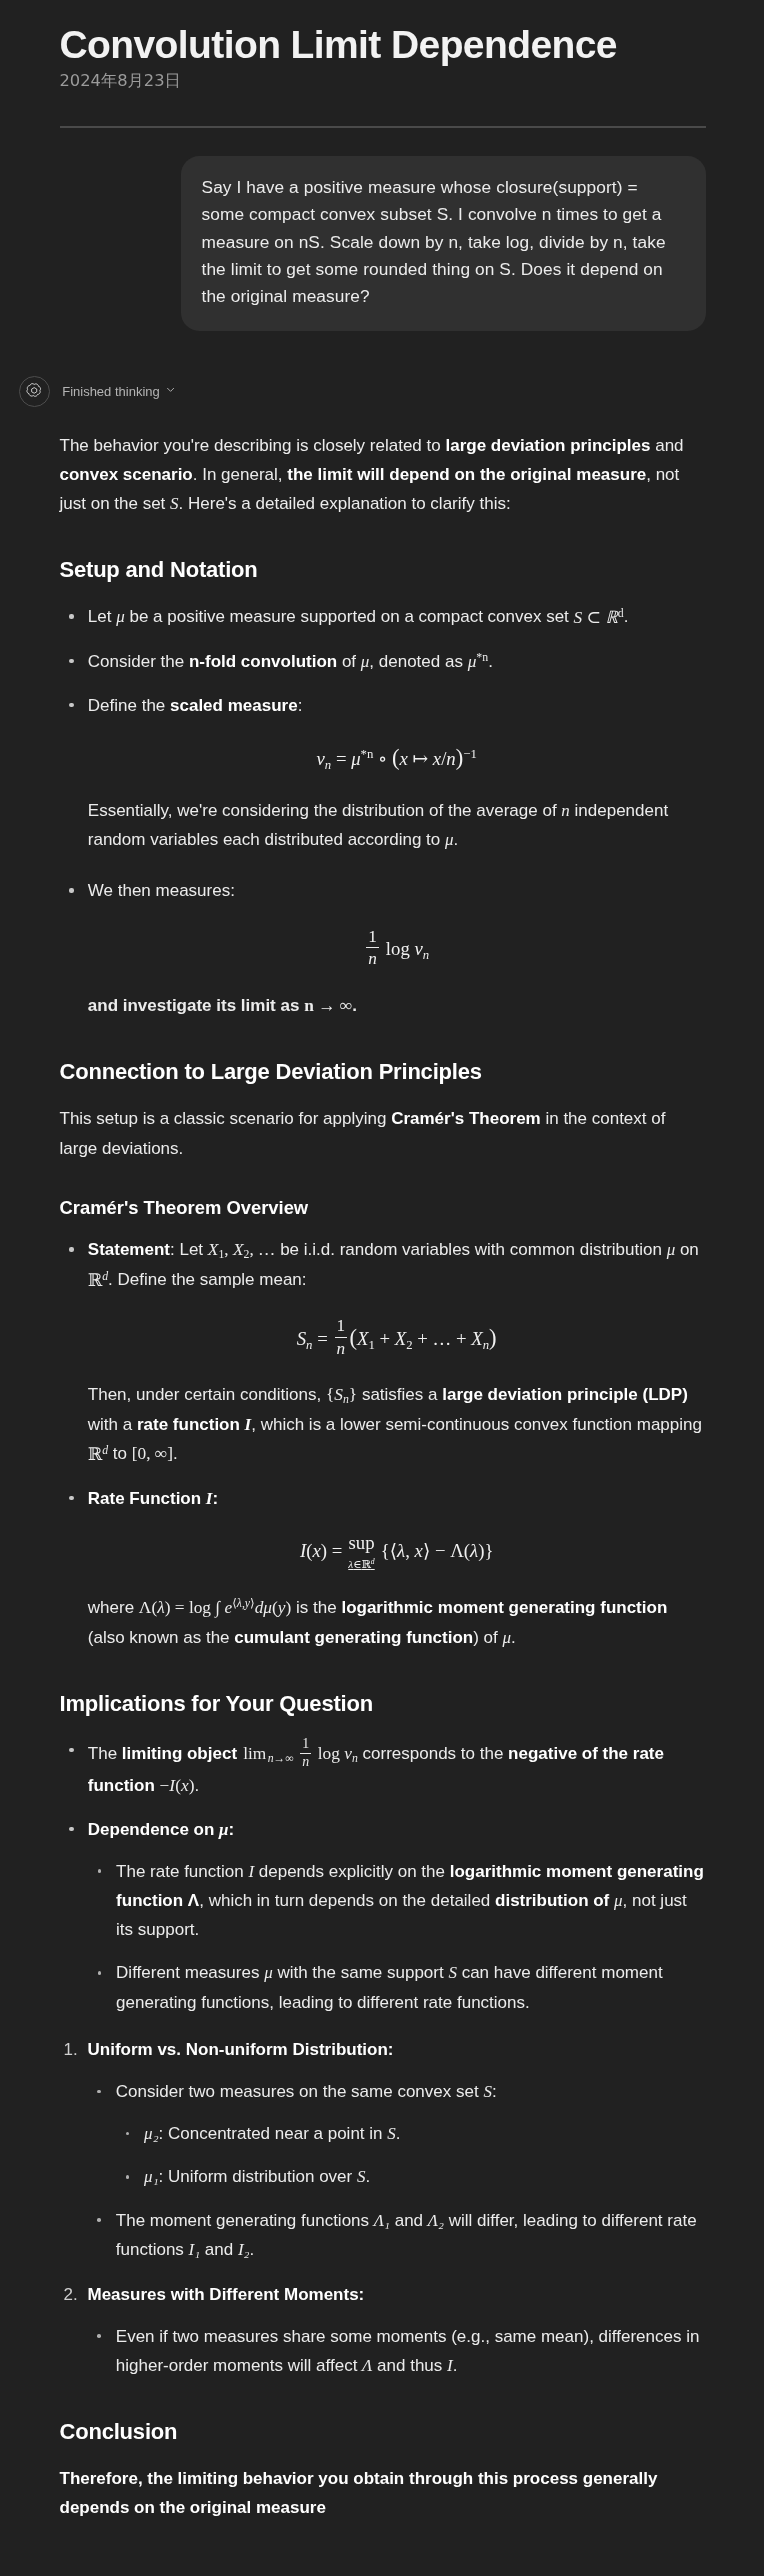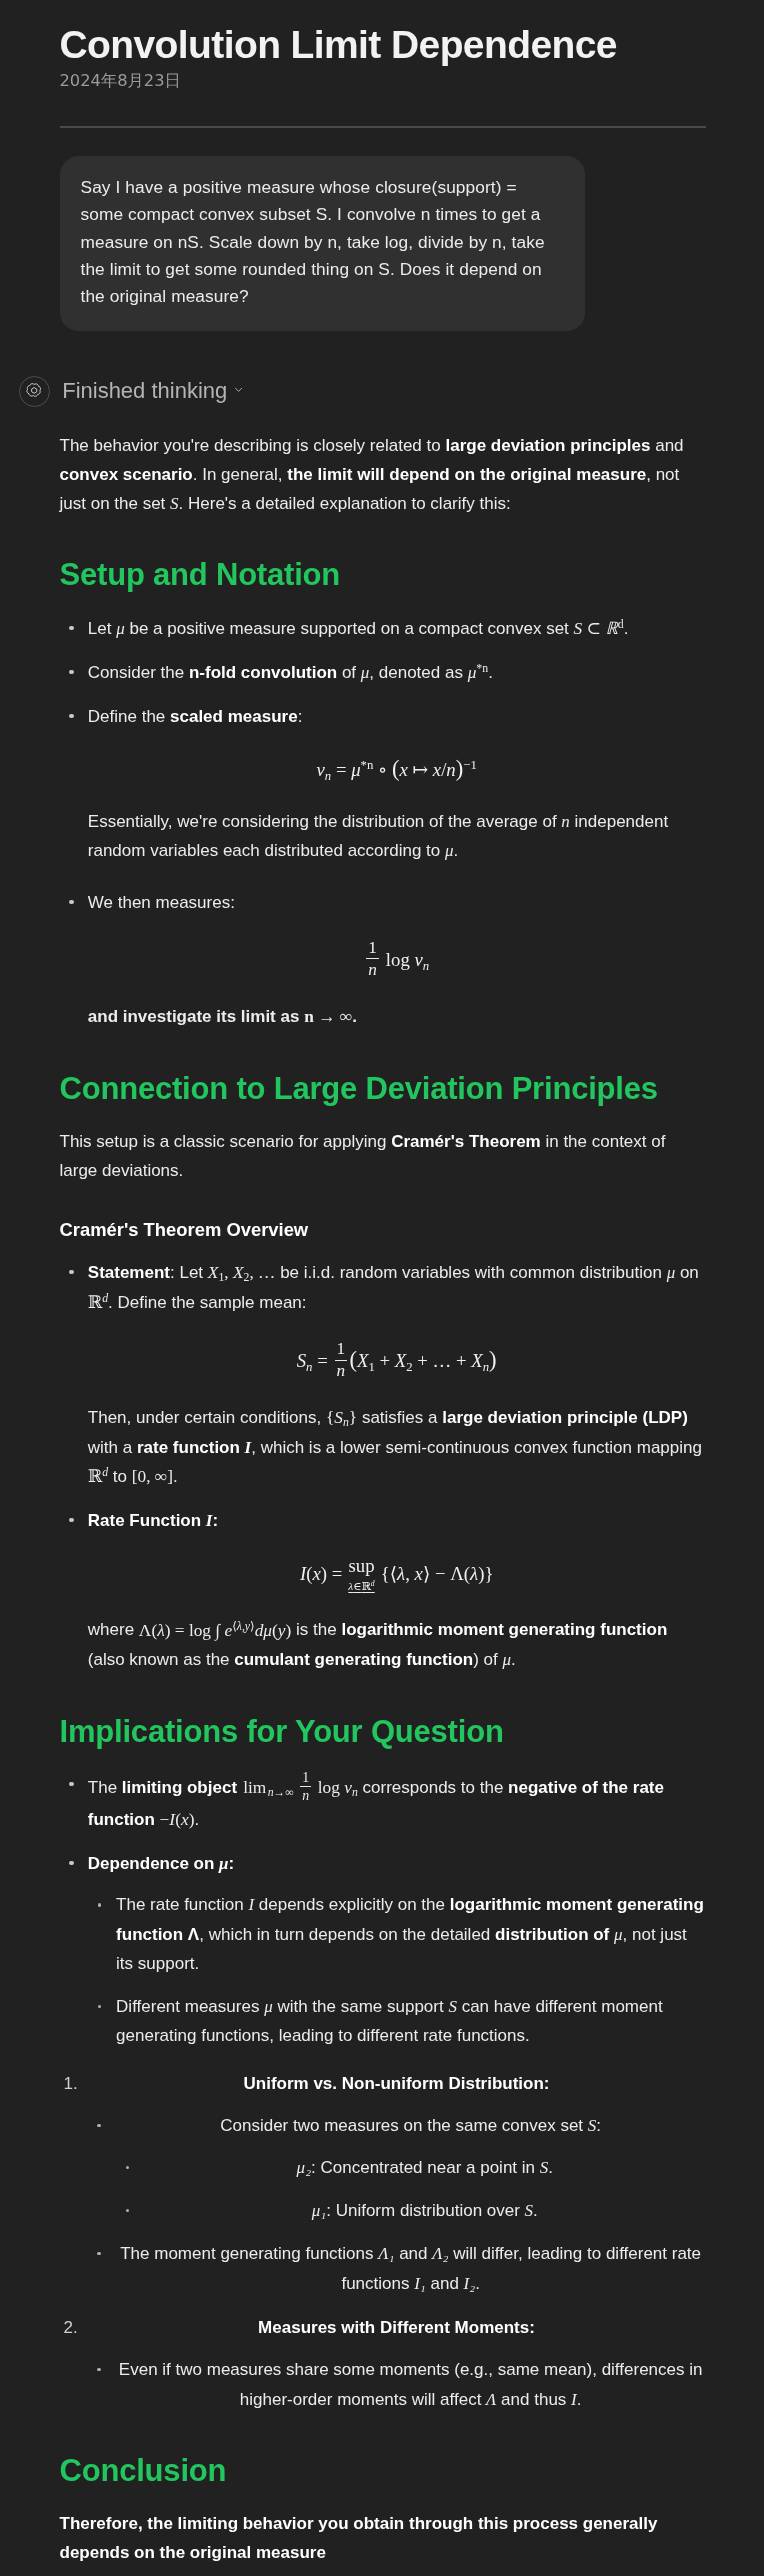--- a/index.html
+++ b/index.html
@@ -30,21 +30,21 @@
     margin-top: 4px;
     font-family: "DejaVu Sans", "Liberation Sans", sans-serif;
   }
   .divider {
     height: 1.4px;
     background: #4a4a4a;
     margin: 34px 0 0 0;
   }
 
   
-  .user-row { display: flex; margin-top: 28px; }
+  .user-row { display: flex; justify-content: flex-end; margin-top: 28px; }
   .user-bubble {
     background: #303030;
     color: #ececec;
     border-radius: 18.4px;
     padding: 18.4px 21px 20px 21px;
     max-width: 525px;
     font-size: 17.3px;
     line-height: 1.58;
     letter-spacing: 0.1px;
   }
@@ -53,36 +53,36 @@
   .assistant { margin-top: 45px; position: relative; }
   .thinking-row { display: flex; align-items: center; gap: 12.7px; margin-left: -41px; }
   .avatar {
     width: 31px; height: 31px; flex: 0 0 31px;
     border: 1.1px solid #4d4d4d;
     border-radius: 50%;
     display: flex; align-items: center; justify-content: center;
   }
   .avatar svg { width: 18.4px; height: 18.4px; display:block; }
   .thinking-label {
-    font-size: 22px;
+    font-size: 13px;
     color: #b4b4b4;
     display: flex; align-items: center; gap: 6.4px;
   }
   .chev { display:inline-block; width: 9.2px; height: 9.2px; position: relative; top: -1.4px; }
   .chev svg { width: 9.2px; height: 9.2px; display: block; }
 
   .body { margin-top: 24px; color: #ececec; }
 
   p, li { font-size: 17px; line-height: 1.72; color: #ececec; }
   p { margin: 0 0 18.4px 0; }
 
   h2 {
-    font-size: 31px;
+    font-size: 22px;
     font-weight: 700;
-    color: #22c55e;
+    color: #ffffff;
     letter-spacing: -0.2px;
     margin: 38px 0 18.4px 0;
     line-height: 1.25;
   }
   h3 {
     font-size: 18.4px;
     font-weight: 700;
     color: #ffffff;
     margin: 33px 0 15.6px 0;
     line-height: 1.3;
@@ -94,21 +94,21 @@
   ul { list-style: none; }
   ul > li { position: relative; padding-left: 2.8px; margin-bottom: 14px; }
   ul > li::before {
     content: "";
     position: absolute;
     left: -15.6px; top: 12px;
     width: 4.2px; height: 4.2px;
     border-radius: 50%;
     background: #c8c8c8;
   }
-  ol { list-style: none; counter-reset: olc; padding-left: 28px; text-align: center; }
+  ol { list-style: none; counter-reset: olc; padding-left: 28px; }
   ol > li { position: relative; margin-bottom: 15.6px; counter-increment: olc; }
   ol > li::before {
     content: counter(olc) ".";
     position: absolute;
     left: -24px; top: 0;
     color: #d0d0d0;
     font-size: 17px;
   }
   li > ul, li > ol { margin-top: 12.7px; margin-bottom: 4.2px; }
   li > ul > li::before { background: #b0b0b0; width: 3.5px; height: 3.5px; top: 12.7px; }

